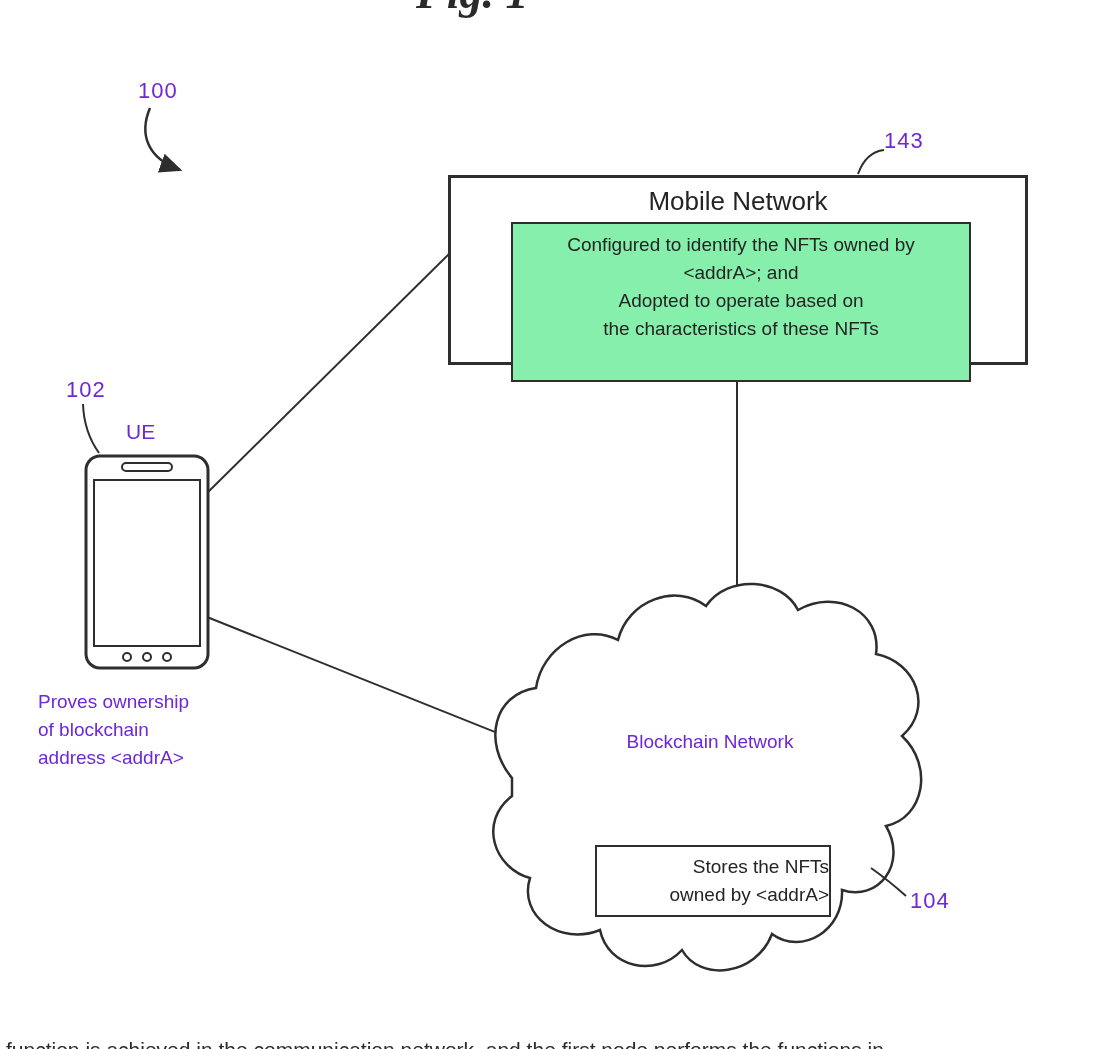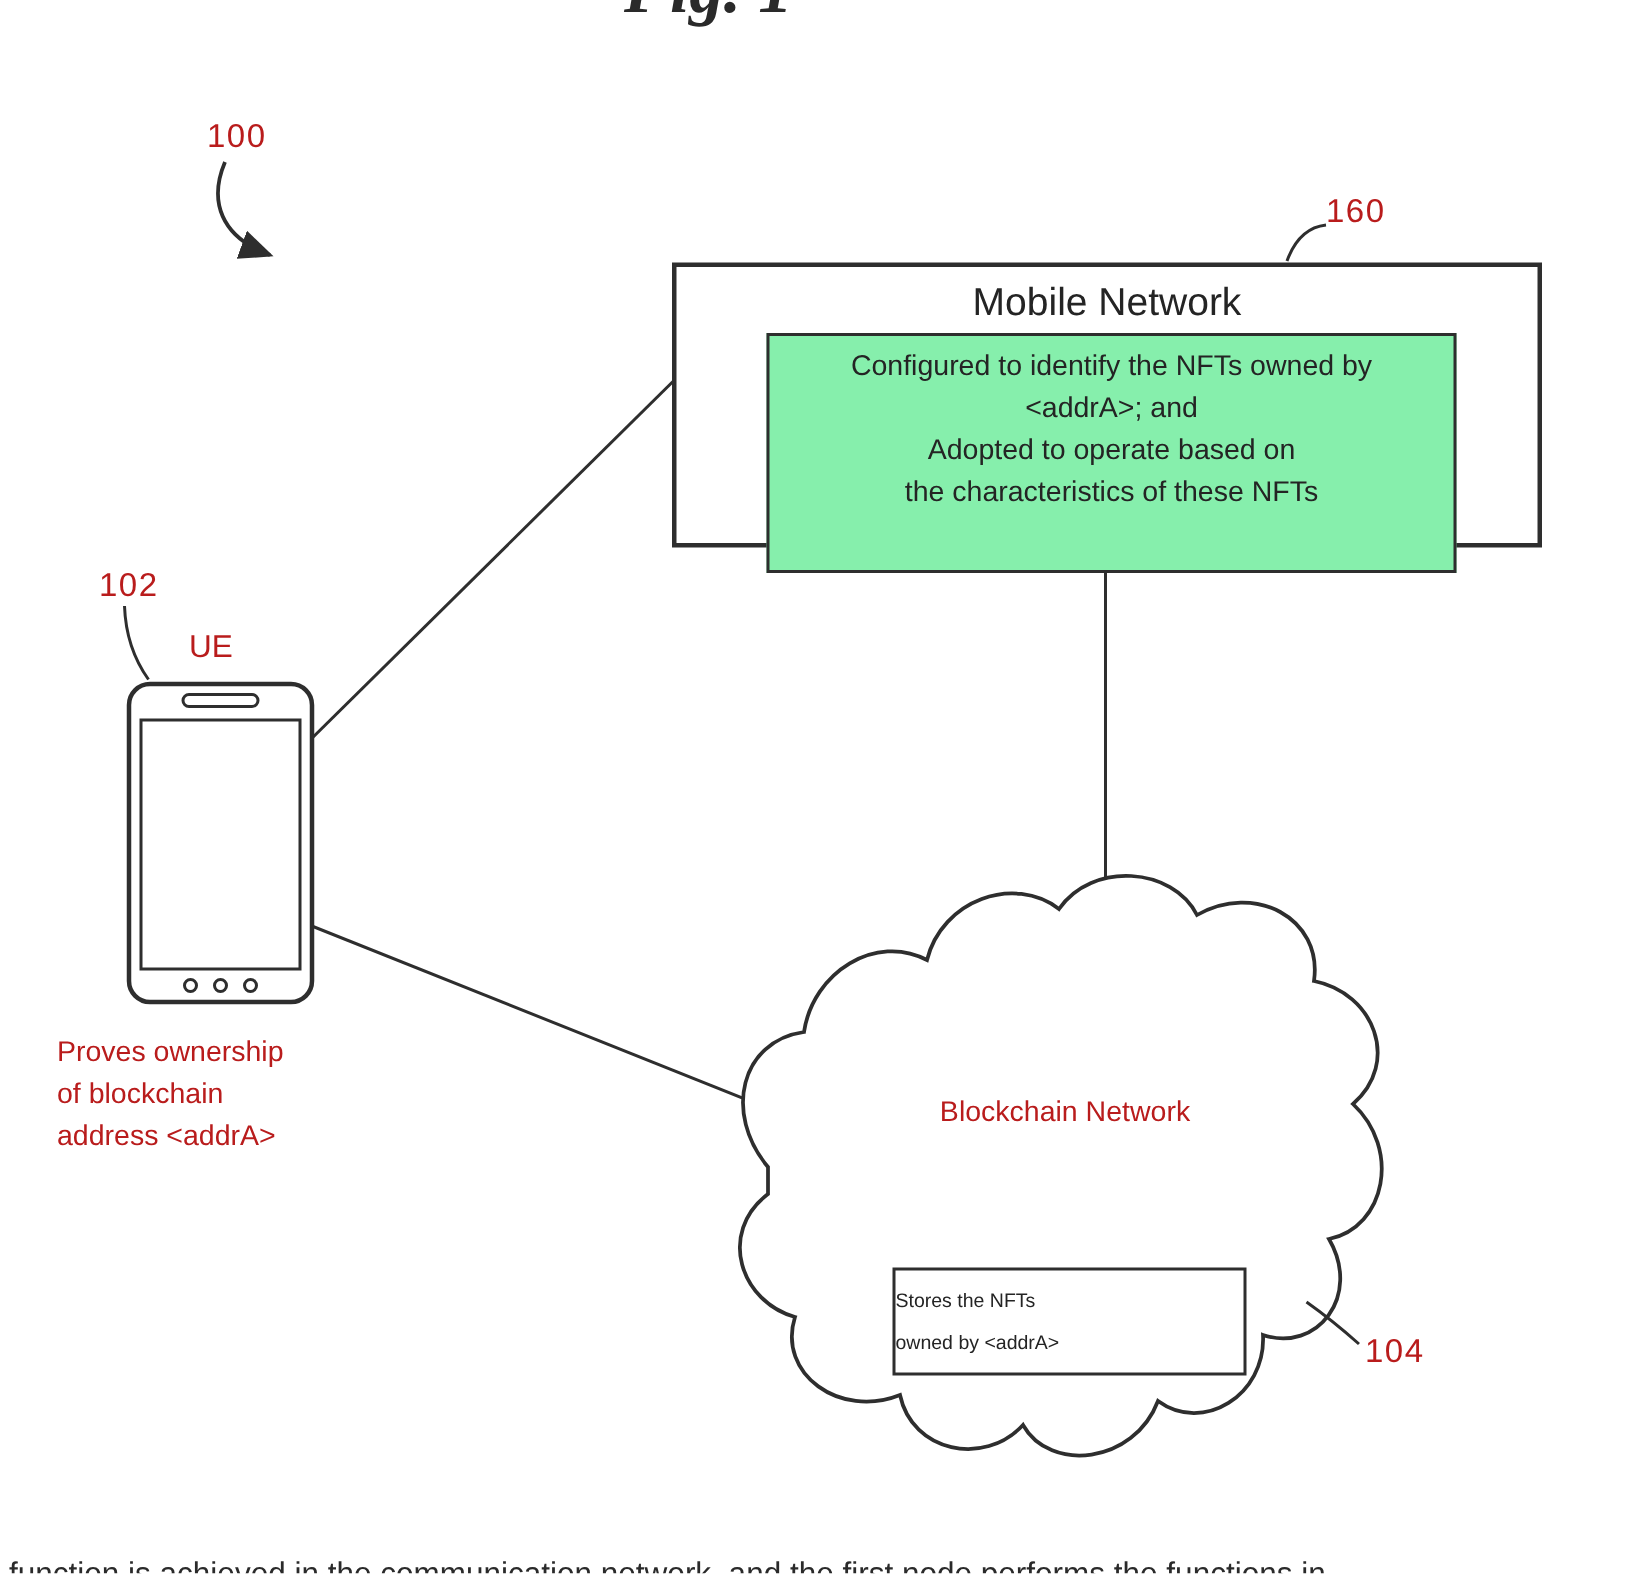--- a/index.html
+++ b/index.html
@@ -7,21 +7,21 @@
   .canvas {
     position: relative;
     width: 1094px;
     height: 1049px;
     background: #ffffff;
     overflow: hidden;
     font-family: "Liberation Sans", sans-serif;
     color: #242424;
   }
   svg.layer { position: absolute; left: 0; top: 0; z-index: 1; }
-  .txt { position: absolute; z-index: 2; color: #b91c1c; }
+  .txt { position: absolute; z-index: 2; color: #6d28d9; }
   .ref { font-size: 22px; letter-spacing: 1px; }
 
   .fig-caption {
     position: absolute; z-index: 2;
     left: 416px; top: -34px;
     font-family: "Liberation Serif", serif;
     font-style: italic; font-weight: bold;
     font-size: 46px; color: #2a2a2a;
   }
 
@@ -56,21 +56,21 @@
     text-align: center; font-size: 19px;
   }
   .stores-box {
     position: absolute; z-index: 2;
     left: 595px; top: 845px;
     width: 236px; height: 72px;
     border: 2px solid #2e2e2e;
     background: #ffffff;
     padding-top: 6px;
   }
-  .stores-box .line { text-align: left; font-size: 13px; line-height: 28px; }
+  .stores-box .line { text-align: right; font-size: 19px; line-height: 28px; }
 
   .bottom-clip {
     left: 6px; top: 1038px; width: 1086px;
     font-size: 21px; white-space: nowrap; color: #2a2a2a;
   }
 </style>
 </head>
 <body>
 
 <div class="canvas">
@@ -113,21 +113,21 @@
     <path d="M 150,108 C 139,134 147,158 180,170" fill="none" stroke="#2e2e2e" stroke-width="2.5" marker-end="url(#ah)"></path>
     <path d="M 83,404 Q 84,432 99,453" fill="none" stroke="#2e2e2e" stroke-width="2"></path>
     <path d="M 884,150 Q 866,152 858,174" fill="none" stroke="#2e2e2e" stroke-width="2"></path>
     <path d="M 871,868 Q 888,880 906,896" fill="none" stroke="#2e2e2e" stroke-width="2"></path>
   </svg>
 
   <div class="fig-caption">Fig. 1</div>
 
   <div class="txt ref" style="left:138px; top:78px;">100</div>
   <div class="txt ref" style="left:66px; top:377px;">102</div>
-  <div class="txt ref" style="left:884px; top:128px;">160</div>
+  <div class="txt ref" style="left:884px; top:128px;">143</div>
   <div class="txt ref" style="left:910px; top:888px;">104</div>
 
   <div class="mobile-box">
     <div class="mobile-title">Mobile Network</div>
     <div class="mobile-inner">
       <div class="line">Configured to identify the NFTs owned by</div>
       <div class="line">&lt;addrA&gt;; and</div>
       <div class="line">Adopted to operate based on</div>
       <div class="line">the characteristics of these NFTs</div>
     </div>

